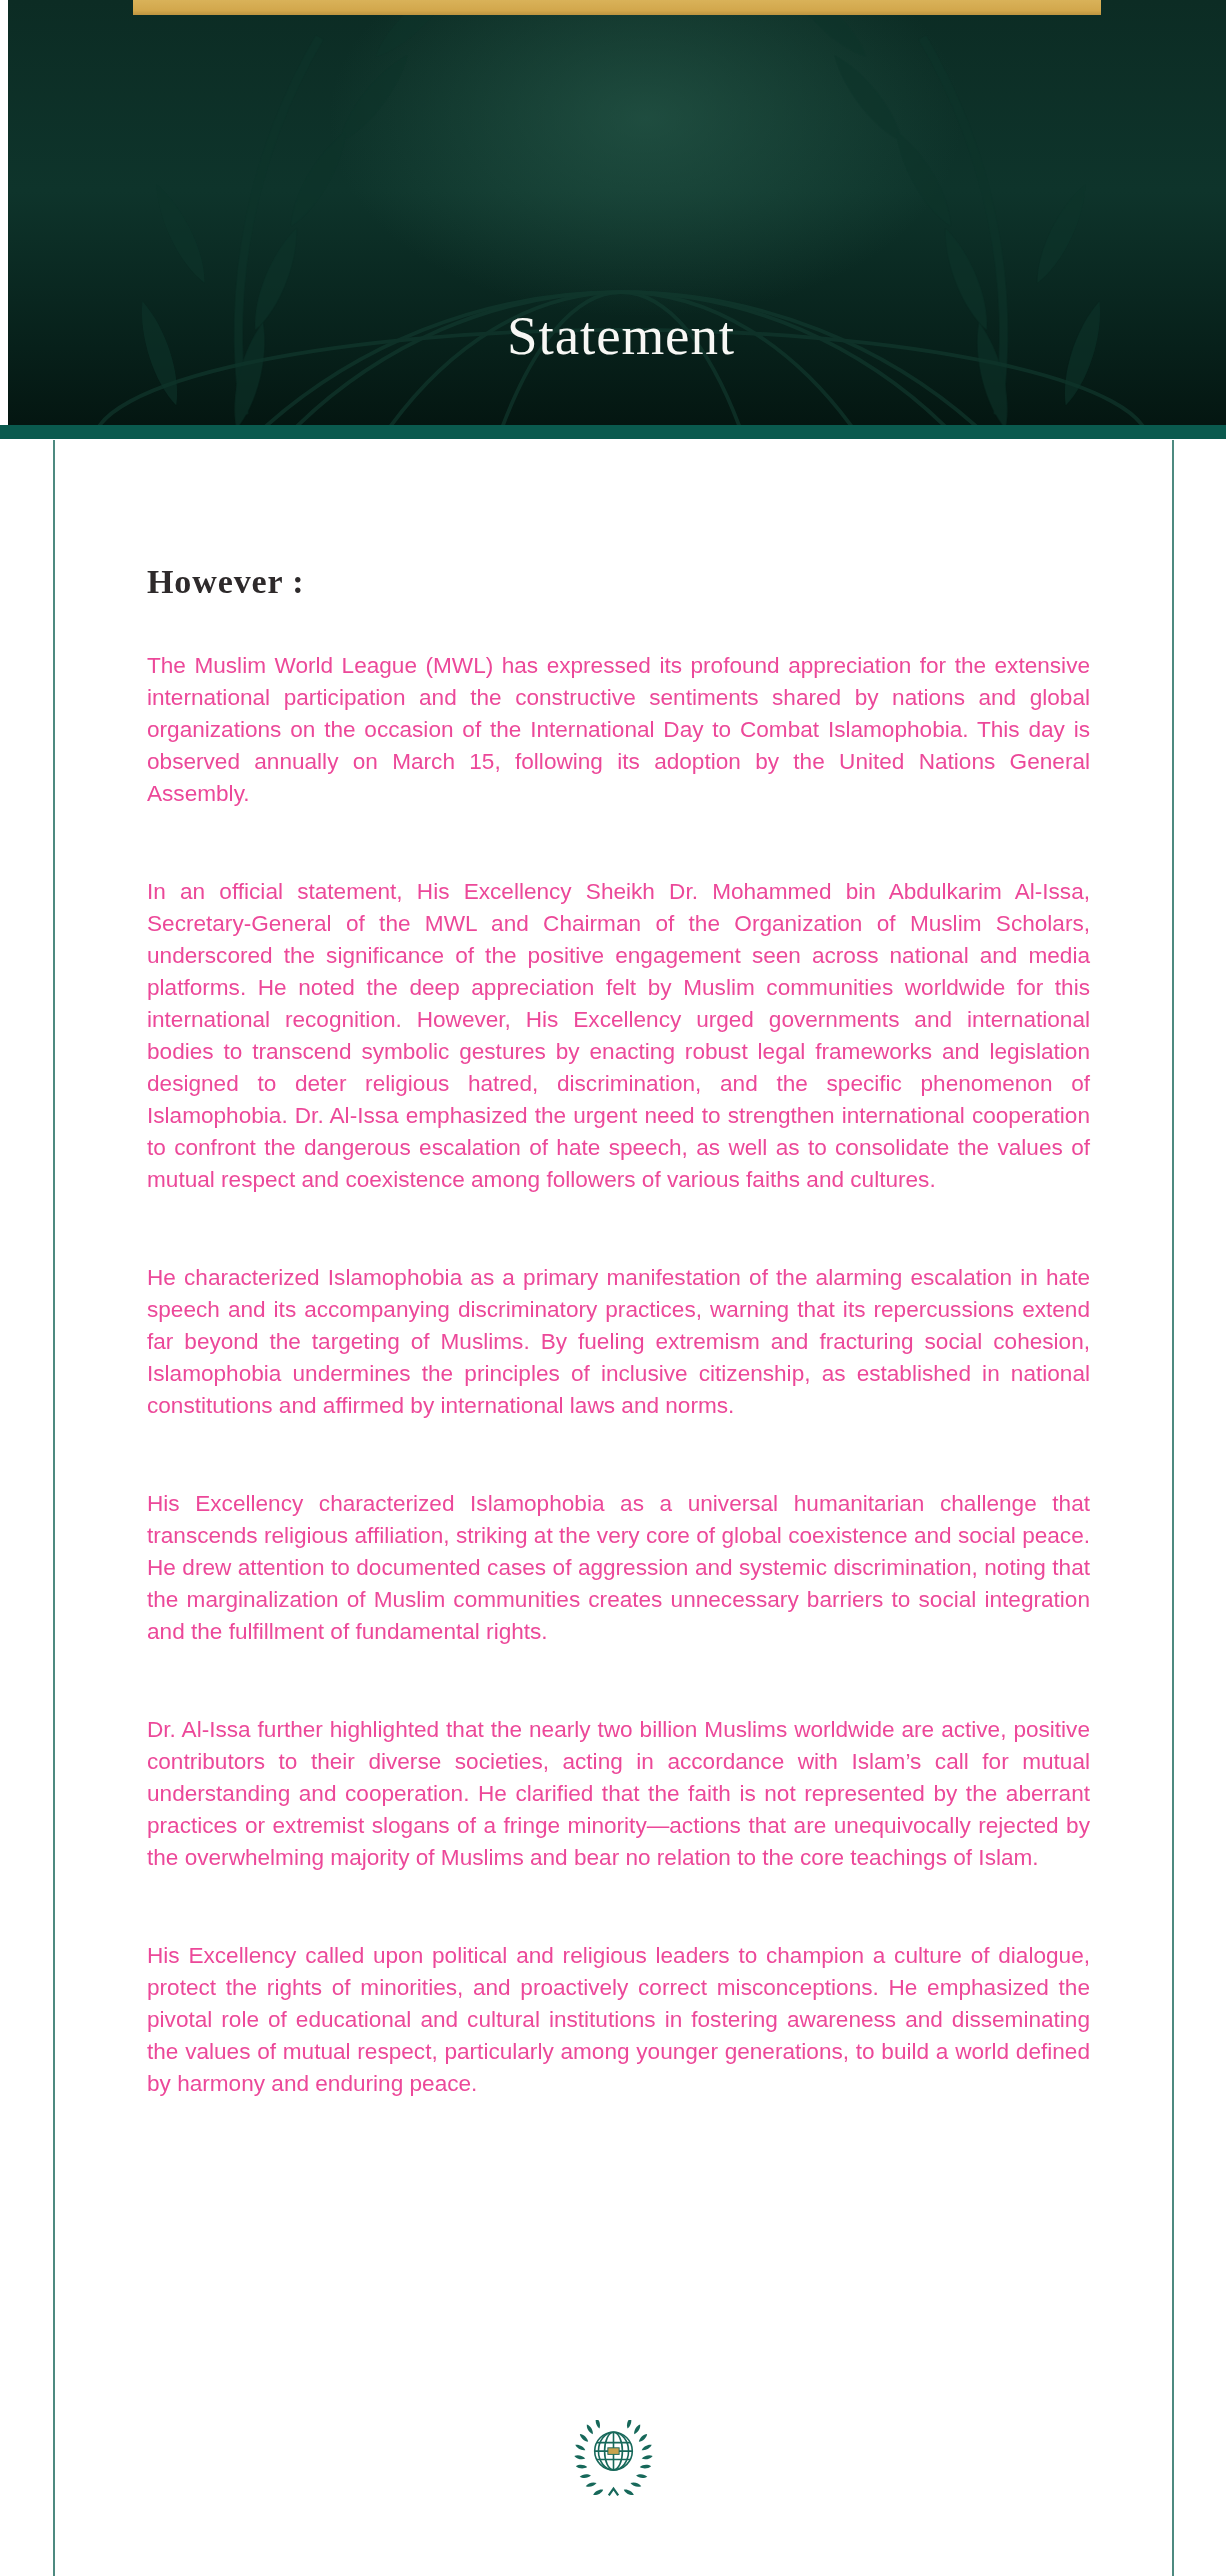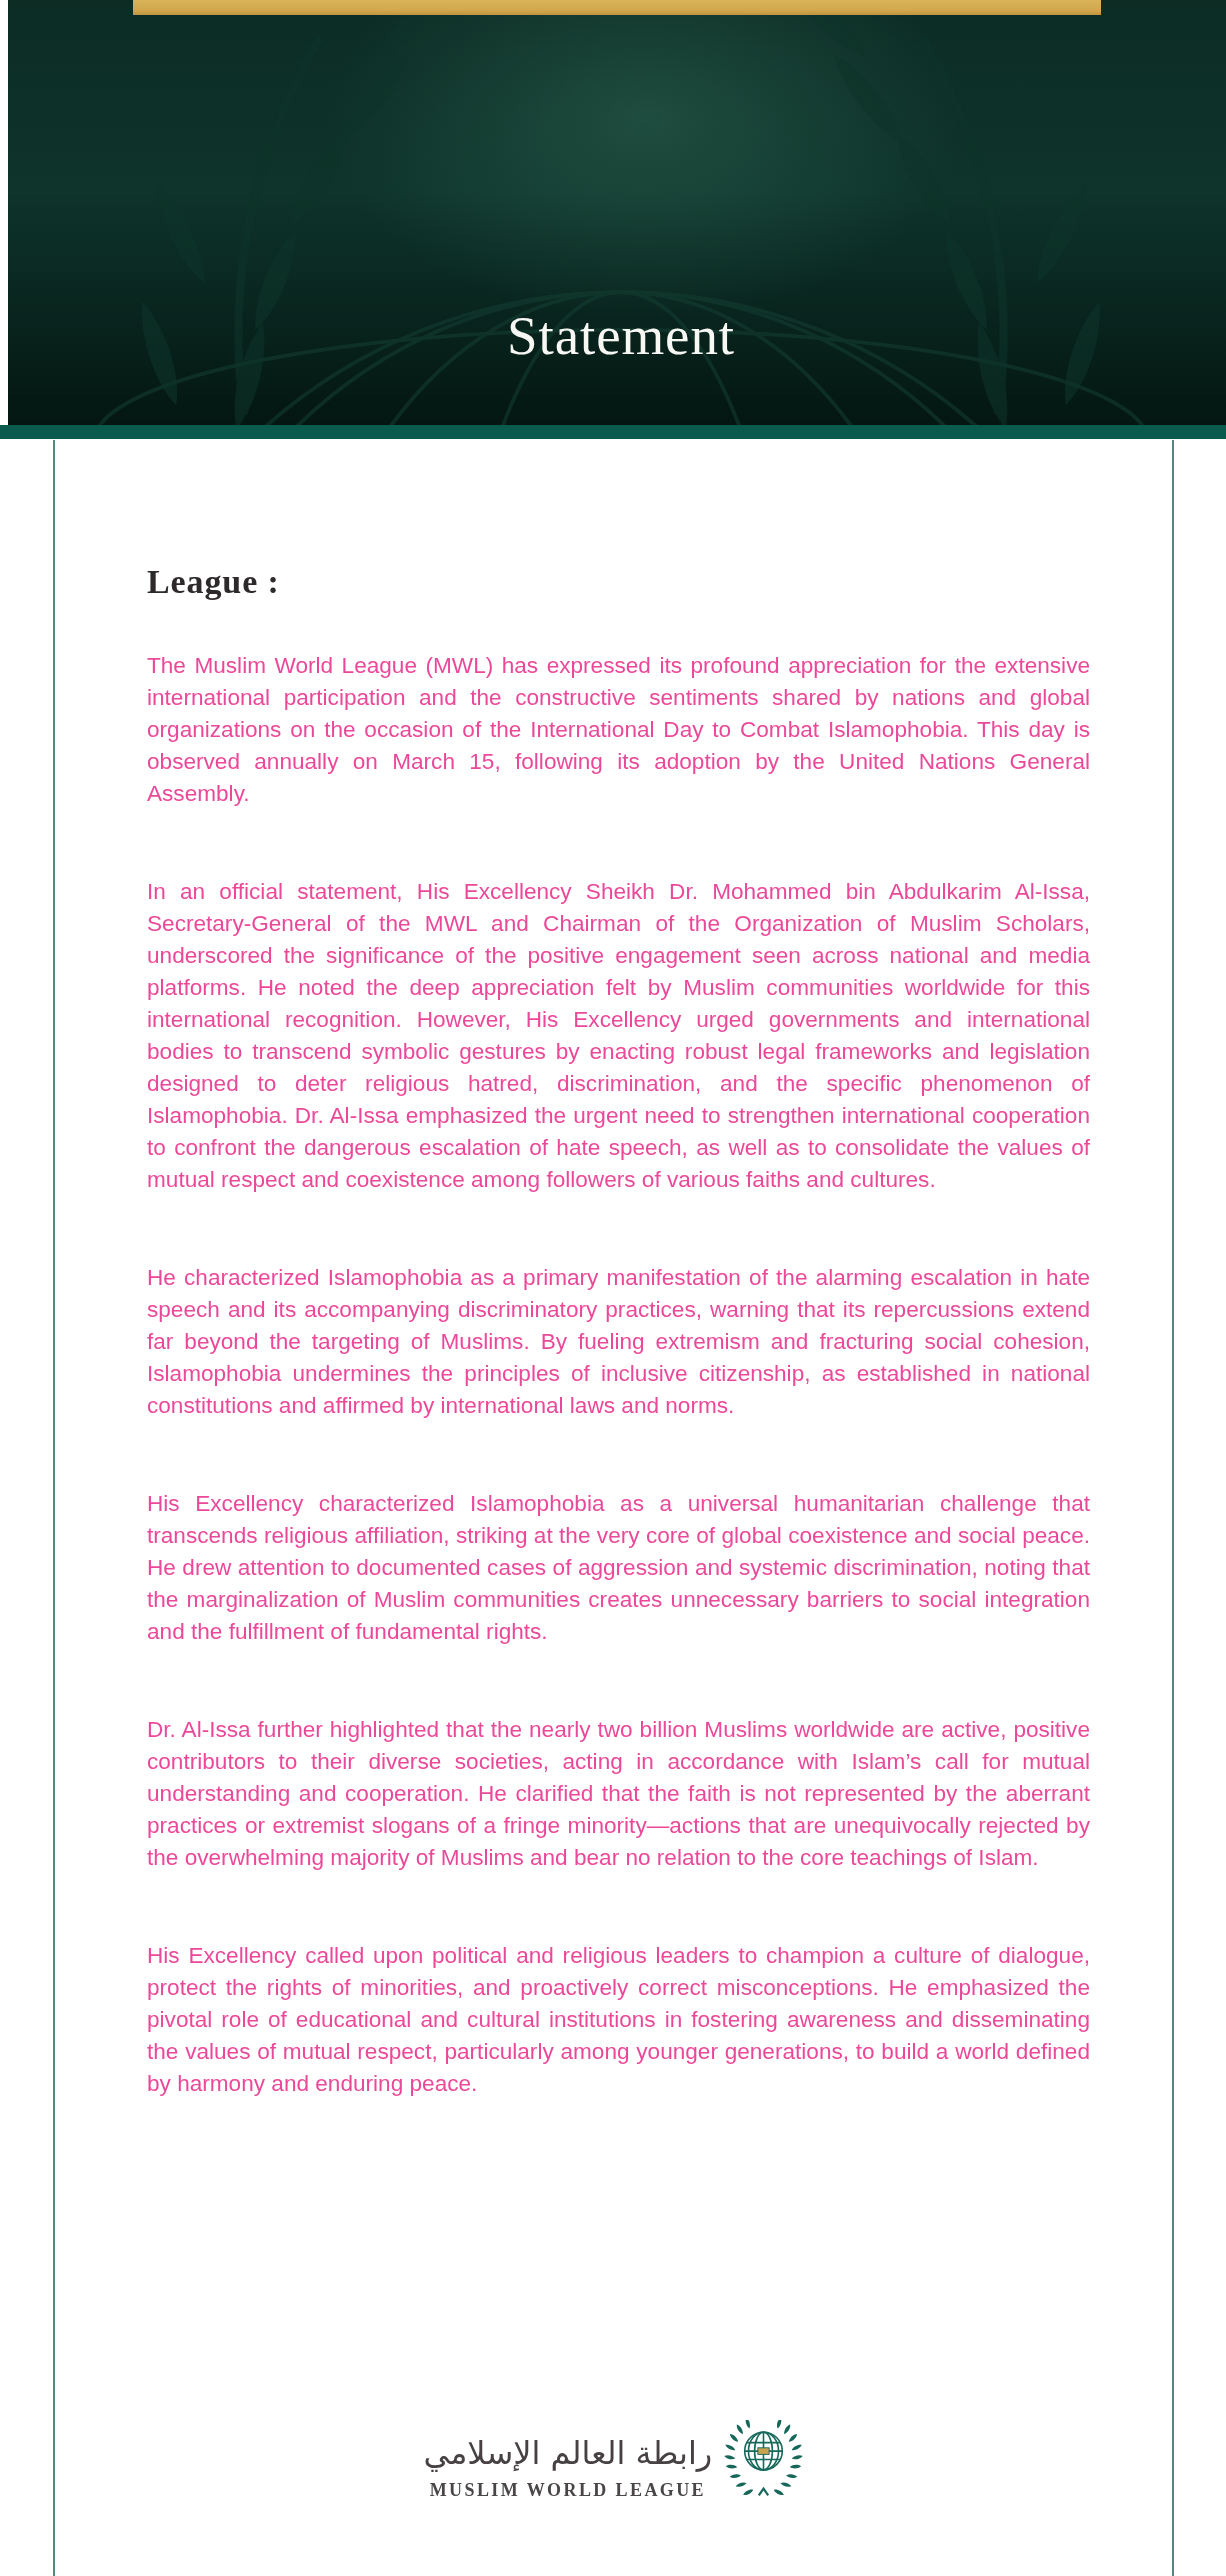--- a/index.html
+++ b/index.html
@@ -115,34 +115,30 @@
     </svg>
     <div class="gold-bar"></div>
     <div class="page-title">Statement</div>
   </div>
   <div class="teal-band"></div>
 
   <div class="vline left"></div>
   <div class="vline right"></div>
 
   <div class="content">
-    <h2 class="location-heading">League :</h2>
+    <h2 class="location-heading">However :</h2>
     <p>The Muslim World League (MWL) has expressed its profound appreciation for the extensive international participation and the constructive sentiments shared by nations and global organizations on the occasion of the International Day to Combat Islamophobia. This day is observed annually on March 15, following its adoption by the United Nations General Assembly.</p>
     <p>In an official statement, His Excellency Sheikh Dr. Mohammed bin Abdulkarim Al-Issa, Secretary-General of the MWL and Chairman of the Organization of Muslim Scholars, underscored the significance of the positive engagement seen across national and media platforms. He noted the deep appreciation felt by Muslim communities worldwide for this international recognition. However, His Excellency urged governments and international bodies to transcend symbolic gestures by enacting robust legal frameworks and legislation designed to deter religious hatred, discrimination, and the specific phenomenon of Islamophobia. Dr. Al-Issa emphasized the urgent need to strengthen international cooperation to confront the dangerous escalation of hate speech, as well as to consolidate the values of mutual respect and coexistence among followers of various faiths and cultures.</p>
     <p>He characterized Islamophobia as a primary manifestation of the alarming escalation in hate speech and its accompanying discriminatory practices, warning that its repercussions extend far beyond the targeting of Muslims. By fueling extremism and fracturing social cohesion, Islamophobia undermines the principles of inclusive citizenship, as established in national constitutions and affirmed by international laws and norms.</p>
     <p>His Excellency characterized Islamophobia as a universal humanitarian challenge that transcends religious affiliation, striking at the very core of global coexistence and social peace. He drew attention to documented cases of aggression and systemic discrimination, noting that the marginalization of Muslim communities creates unnecessary barriers to social integration and the fulfillment of fundamental rights.</p>
     <p>Dr. Al-Issa further highlighted that the nearly two billion Muslims worldwide are active, positive contributors to their diverse societies, acting in accordance with Islam’s call for mutual understanding and cooperation. He clarified that the faith is not represented by the aberrant practices or extremist slogans of a fringe minority—actions that are unequivocally rejected by the overwhelming majority of Muslims and bear no relation to the core teachings of Islam.</p>
     <p>His Excellency called upon political and religious leaders to champion a culture of dialogue, protect the rights of minorities, and proactively correct misconceptions. He emphasized the pivotal role of educational and cultural institutions in fostering awareness and disseminating the values of mutual respect, particularly among younger generations, to build a world defined by harmony and enduring peace.</p>
   </div>
 
   <div class="footer-logo">
-    <div class="logo-text">
-      <div class="logo-arabic">رابطة العالم الإسلامي</div>
-      <div class="logo-name">MUSLIM WORLD LEAGUE</div>
-    </div>
     <svg class="emblem" viewBox="0 0 84 86">
       <defs>
         <path id="lf" d="M0 0 C2.6 -3.2 2.6 -8.8 0 -12 C-2.6 -8.8 -2.6 -3.2 0 0 Z"></path>
         <g id="wreathL">
           <use href="#lf" transform="translate(31,74) rotate(-118)"></use>
           <use href="#lf" transform="translate(24,67) rotate(-106)"></use>
           <use href="#lf" transform="translate(18,59) rotate(-96)"></use>
           <use href="#lf" transform="translate(14,50) rotate(-86)"></use>
           <use href="#lf" transform="translate(12,41) rotate(-76)"></use>
           <use href="#lf" transform="translate(12,32) rotate(-62)"></use>

